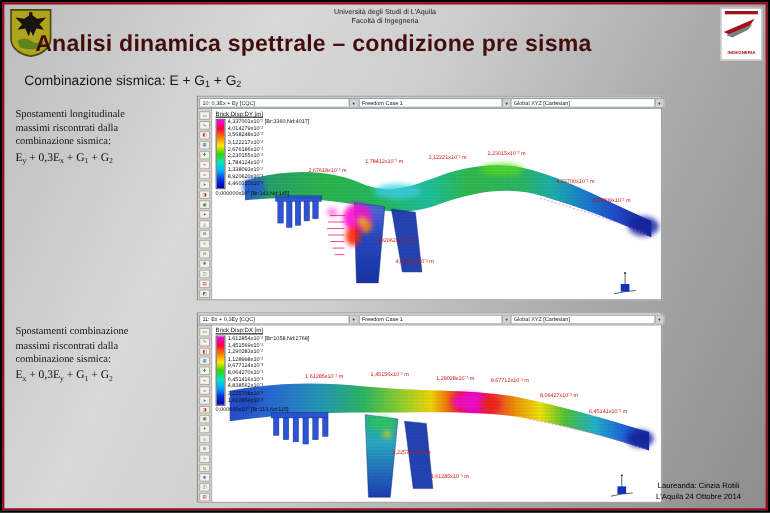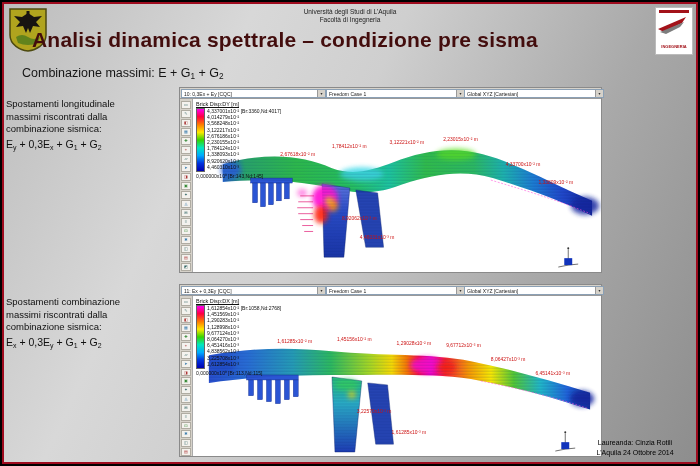--- a/index.html
+++ b/index.html
@@ -16,21 +16,21 @@
          font-size:21px;font-weight:bold;color:#430d0d;letter-spacing:0.2px;}
   .combo-line{position:absolute;top:64px;left:20px;font-size:12.5px;color:#151515;}
   sub{font-size:0.66em;vertical-align:-0.28em;}
   
   .logo-left{position:absolute;top:5px;left:6px;width:40px;height:45px;}
   .logo-right{position:absolute;top:5px;right:5px;width:36px;height:46px;background:#fff;
               border:1px solid #bbb;overflow:hidden;}
   .lr-bar{height:3px;margin:2px 3px 0 3px;background:#a31219;}
   .lr-text{font-size:4px;color:#a31219;text-align:center;margin-top:3px;font-weight:bold;letter-spacing:0;}
   
-  .note{position:absolute;left:4px;width:158px;font-size:9.5px;line-height:12.5px;color:#101010;}
+  .note{position:absolute;left:12px;width:158px;font-size:9.5px;line-height:12.5px;color:#101010;font-family:Liberation Serif, serif;}
   .note .formula{margin-top:2px;font-size:10.5px;}
   .note1{top:96px;} .note2{top:294px;}
   
   .viewport{position:absolute;left:177px;width:423px;background:#fff;border:1px solid #8a8a8a;box-sizing:border-box;}
   .vp1{top:85px;height:186px;} .vp2{top:282px;height:173px;}
   .combo-bar{position:relative;height:10px;background:#d6d2ca;border-bottom:1px solid #9a9a9a;}
   .combo{position:absolute;top:1px;height:7px;background:#fff;border:1px solid #8ba0b5;
          display:flex;align-items:center;justify-content:space-between;font-size:5px;color:#222;
          padding-left:2px;white-space:nowrap;overflow:hidden;}
   .combo .arr{flex:0 0 7px;height:100%;background:#d6d2ca;border-left:1px solid #999;
@@ -78,21 +78,21 @@
     </svg>
     <div class="lr-text">INGEGNERIA</div>
   </div>
 
   <div class="inst">
     <div>Università degli Studi di L'Aquila</div>
     <div>Facoltà di Ingegneria</div>
   </div>
   <div class="title">Analisi dinamica spettrale – condizione pre sisma</div>
 
-  <div class="combo-line"><span>Combinazione massimi: E + G</span><sub>1</sub><span> + G</span><sub>2</sub></div>
+  <div class="combo-line"><span>Combinazione sismica: E + G</span><sub>1</sub><span> + G</span><sub>2</sub></div>
 
   <div class="note note1">
     <div>Spostamenti longitudinale</div>
     <div>massimi riscontrati dalla</div>
     <div>combinazione sismica:</div>
     <div class="formula"><span>E</span><sub>y</sub><span> + 0,3E</span><sub>x</sub><span> + G</span><sub>1</sub><span> + G</span><sub>2</sub></div>
   </div>
 
   <div class="note note2">
     <div>Spostamenti combinazione</div>

